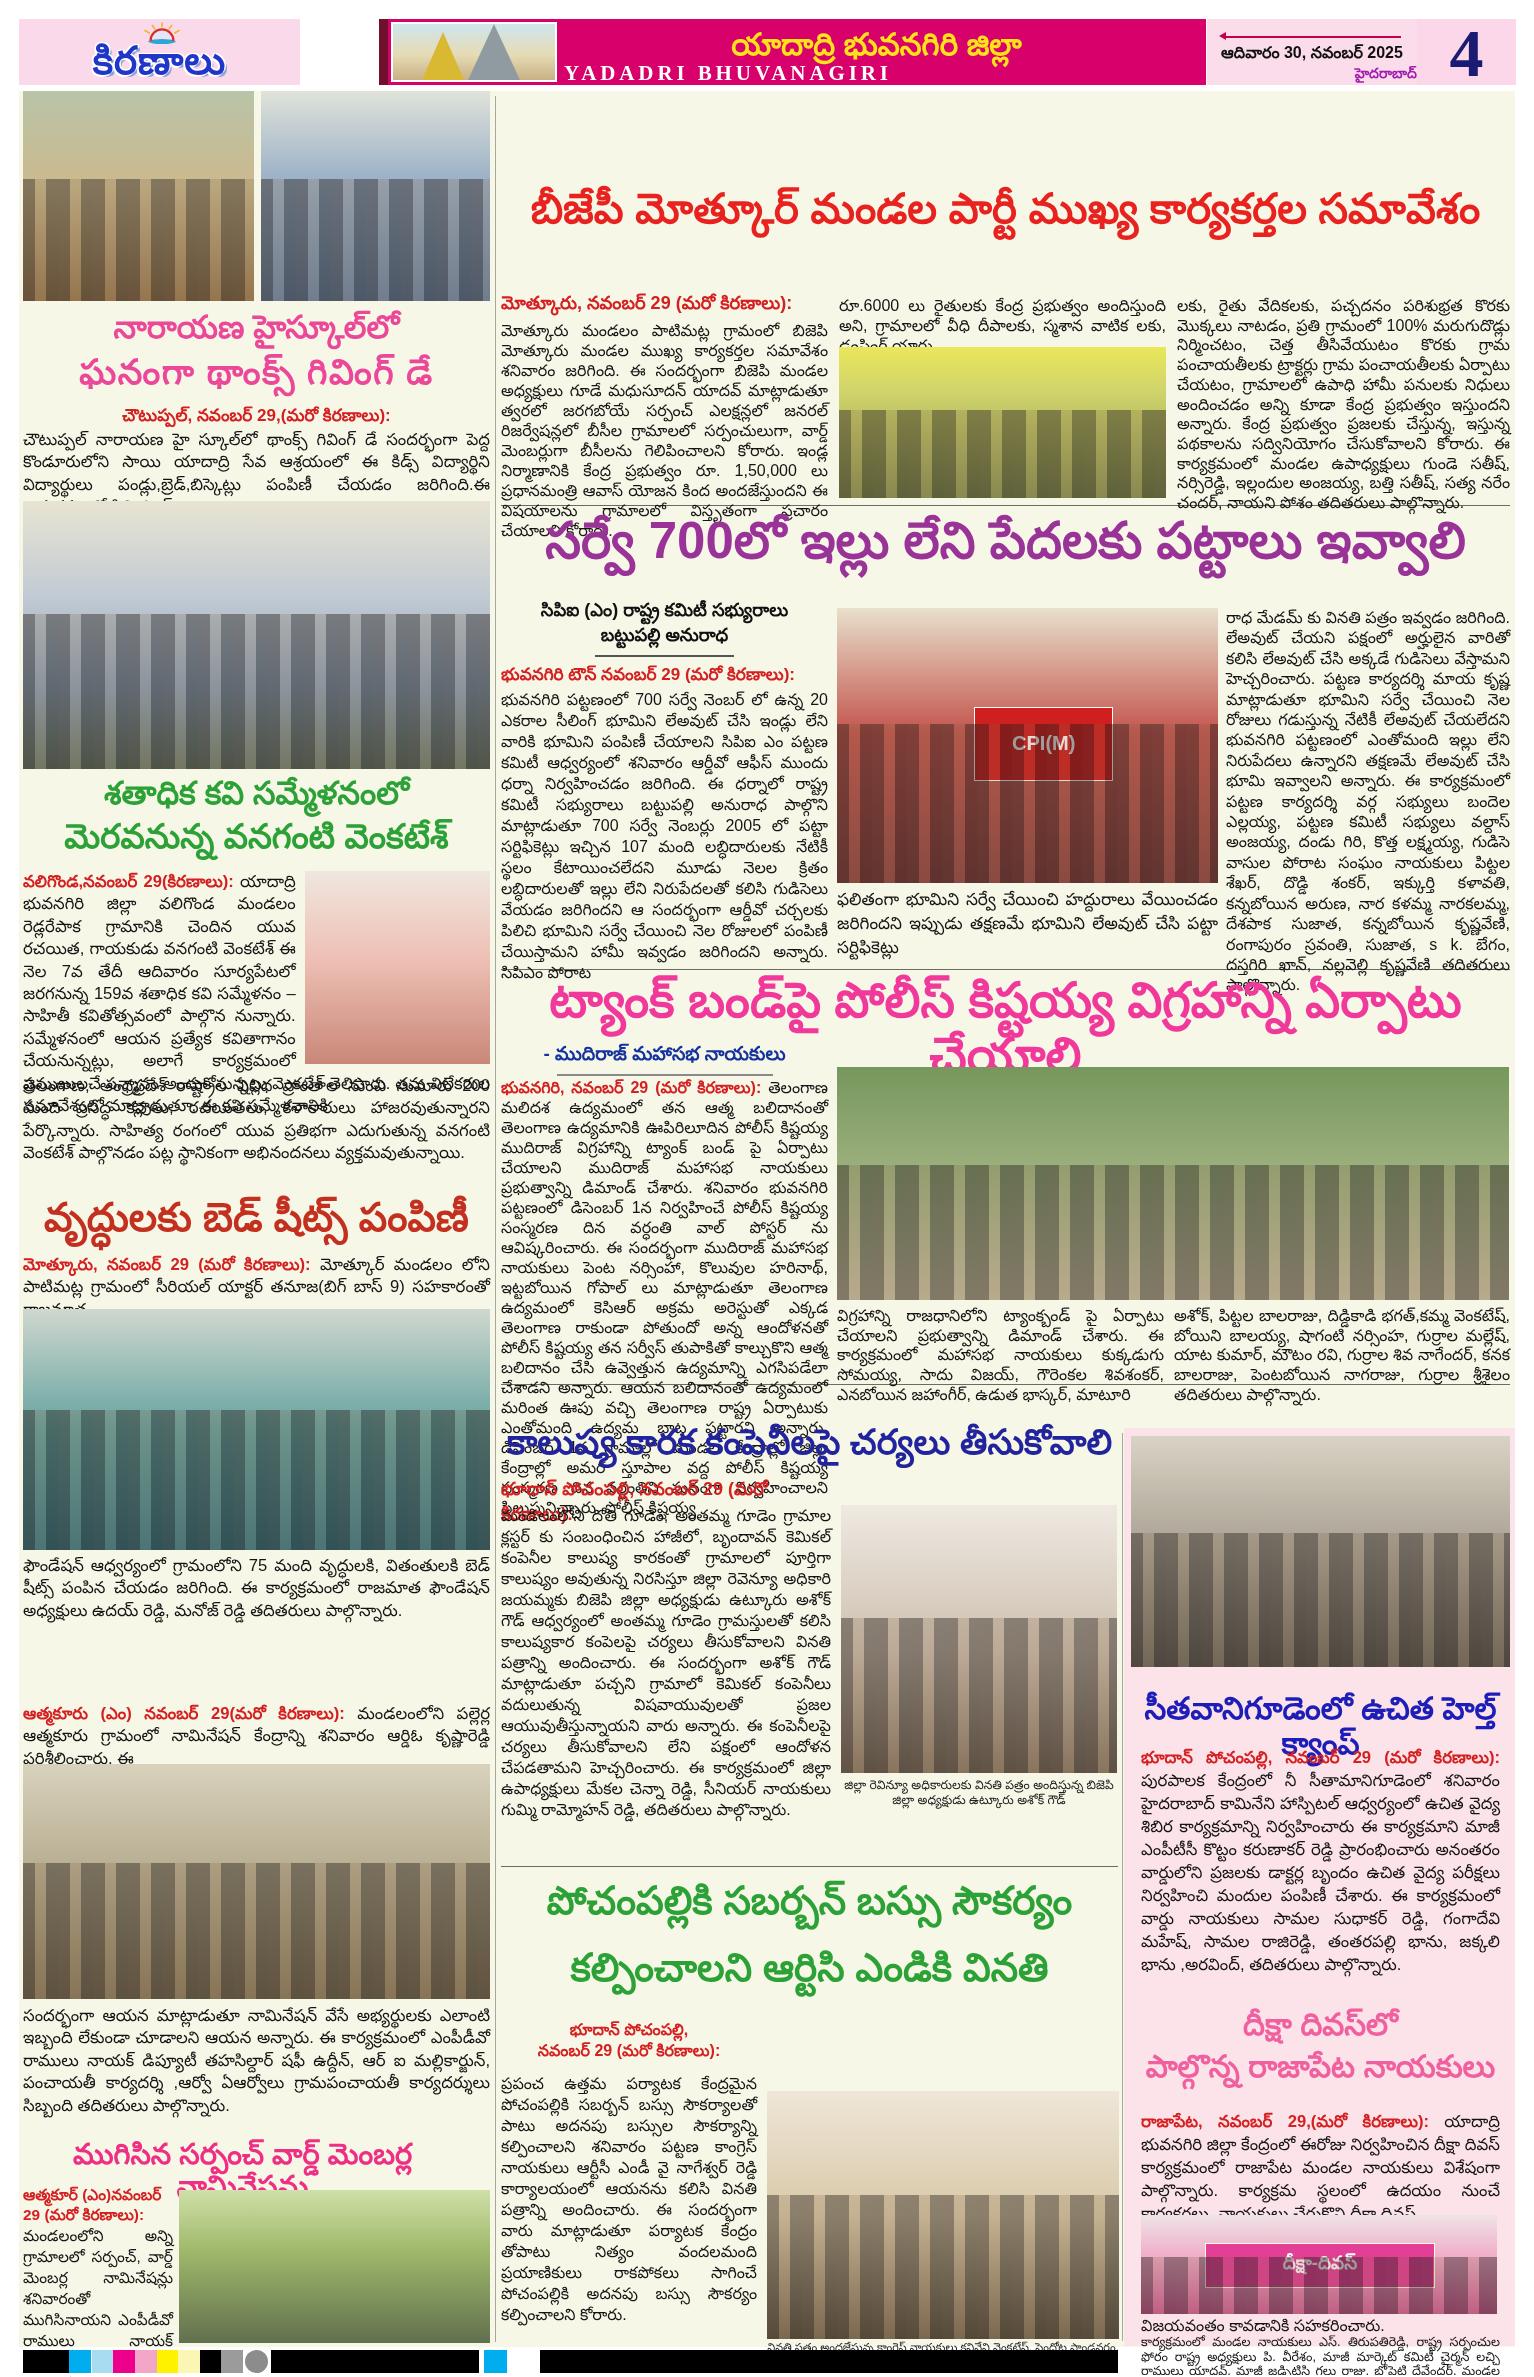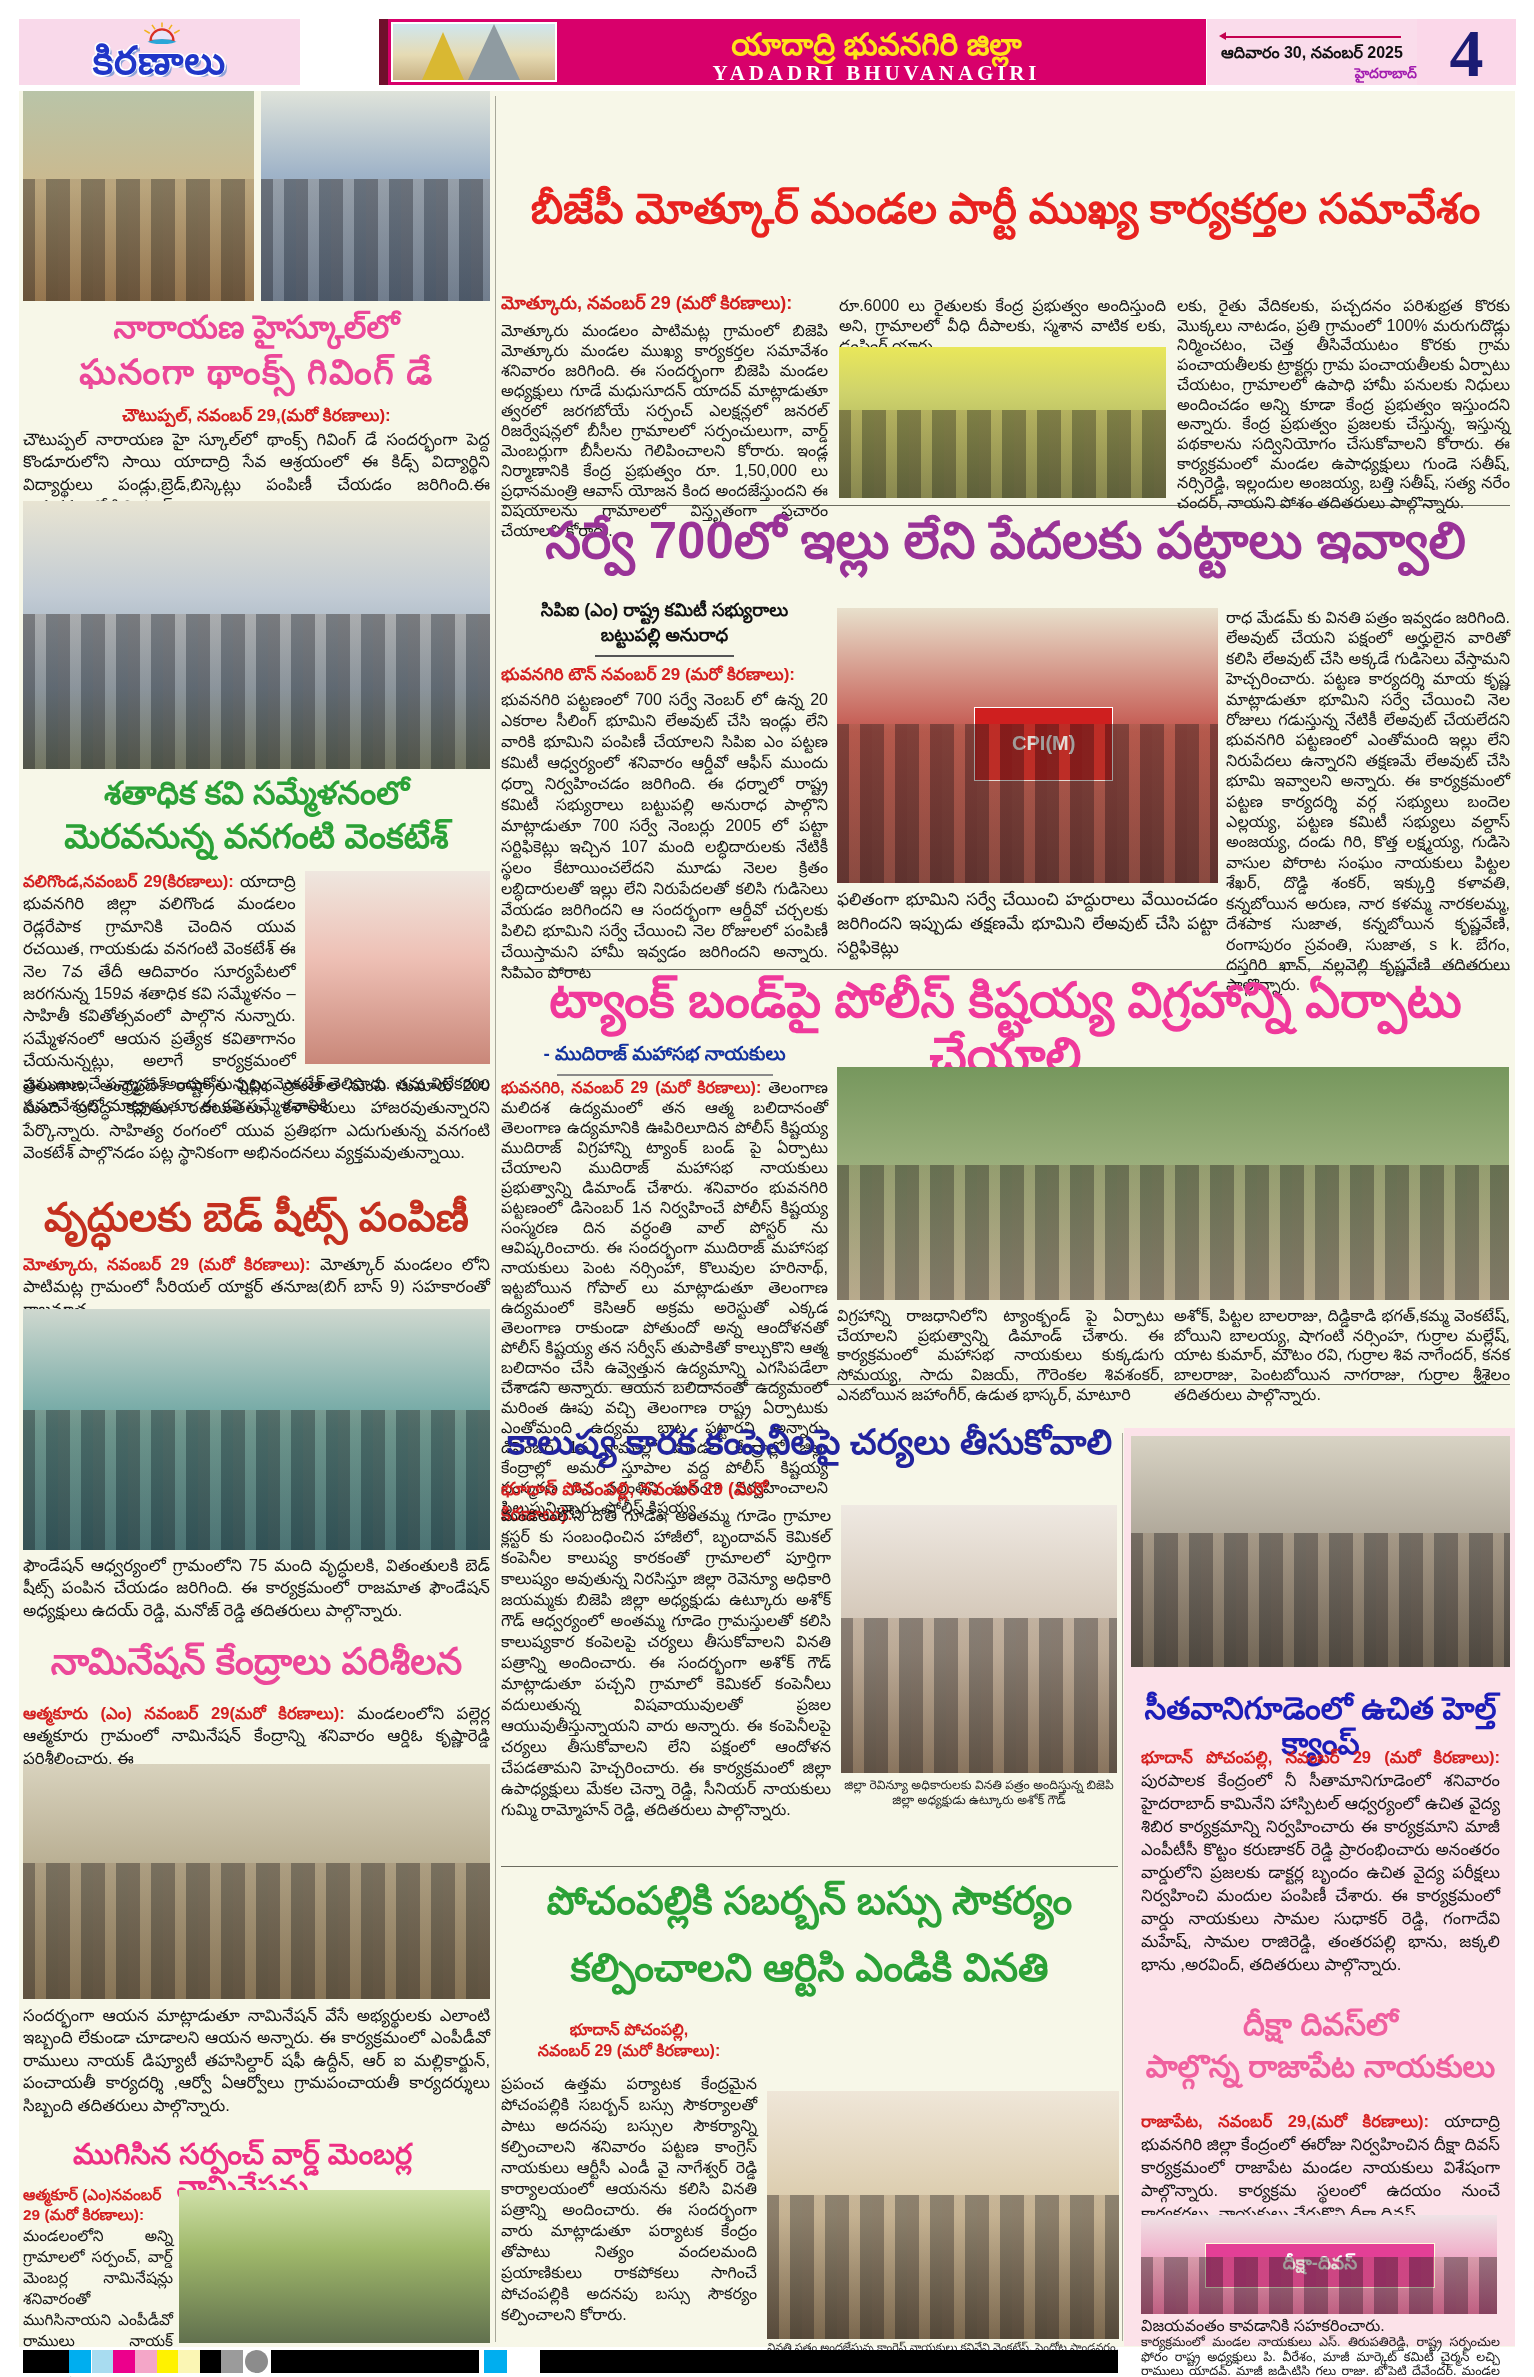--- a/index.html
+++ b/index.html
@@ -14,21 +14,21 @@
     text-shadow:-1.5px -1.5px 0 #fff,1.5px -1.5px 0 #fff,-1.5px 1.5px 0 #fff,2.3px 2.3px 0 #8fa3d8;}
   .magenta{left:379px;top:19px;width:827px;height:66px;background:#d8006b;}
   .magenta .darkstrip{left:0;top:0;width:9.3px;height:66px;background:#70102c;}
   .temple{left:12.3px;top:3.1px;width:166px;height:60px;border:2.3px solid #fff;box-sizing:border-box;
     background:linear-gradient(180deg,#cfe6ee 0%,#e6dbb4 55%,#c8b184 100%);overflow:hidden;}
   .temple::before{content:"";position:absolute;left:18%;bottom:0;border-left:21.6px solid transparent;
     border-right:21.6px solid transparent;border-bottom:48px solid #d9b832;}
   .temple::after{content:"";position:absolute;left:46%;bottom:0;border-left:26px solid transparent;
     border-right:26px solid transparent;border-bottom:56px solid #8f9ba1;}
   .dist-te{left:185px;top:7.7px;width:625px;text-align:center;font-size:31px;font-weight:bold;color:#ffe21a;}
-  .dist-en{left:185px;top:42px;width:625px;text-align:center;font-size:21px;font-weight:bold;color:#ffffff;
+  .dist-en{left:185px;top:42px;width:625px;font-size:21px;font-weight:bold;color:#ffffff;
     font-family:"Liberation Serif",serif;letter-spacing:3.9px;}
   .datebox{left:1207px;top:19px;width:210px;height:66px;background:#fadceb;}
   .redline{left:15.4px;top:17px;width:179px;height:1.5px;background:#c4004f;}
   .redline::before{content:"";position:absolute;left:-3.1px;top:-3.9px;border-top:4.6px solid transparent;
     border-bottom:4.6px solid transparent;border-right:7px solid #c4004f;}
   .date-te{left:0;top:25px;width:210px;text-align:center;font-size:16px;font-weight:bold;color:#101010;}
   .city-te{left:0;top:46px;width:210px;text-align:right;font-size:14px;font-weight:bold;color:#a21caf;}
   .pagebox{left:1417px;top:19px;width:99px;height:66px;background:#fbd7e9;}
   .pagenum{left:0;top:-4.6px;width:99px;text-align:center;font-size:68px;font-weight:bold;color:#1b1b74;
     font-family:"Liberation Serif",serif;}
@@ -140,21 +140,20 @@
   <div class="abs body" style="left:23px;top:1075px;width:467px;height:116px;">తెలంగాణ, ఆంధ్రప్రదేశ్ రాష్ట్రాల వివిధ ప్రాంతాల నుంచి సుమారు 200 మంది ప్రసిద్ధ కవులు, రచయితలు, కళాకారులు హాజరవుతున్నారని పేర్కొన్నారు. సాహిత్య రంగంలో యువ ప్రతిభగా ఎదుగుతున్న వనగంటి వెంకటేశ్ పాల్గొనడం పట్ల స్థానికంగా అభినందనలు వ్యక్తమవుతున్నాయి.</div>
 
   <div class="abs hl c-darkred" style="left:23px;top:1195px;width:467px;font-size:40px;">వృద్ధులకు బెడ్ షీట్స్ పంపిణీ</div>
   <div class="abs body" style="left:23px;top:1254px;width:467px;height:49px;">
     <p><span class="byline">మోత్కూరు, నవంబర్ 29 (మరో కిరణాలు):</span>
        <span>మోత్కూర్ మండలం లోని పాటిమట్ల గ్రామంలో సీరియల్ యాక్టర్ తనూజ(బిగ్ బాస్ 9) సహకారంతో  రాజమాత</span></p>
   </div>
   <div class="abs photo crowd ph-women" style="left:23px;top:1309px;width:467px;height:241px;"></div>
   <div class="abs body" style="left:23px;top:1555px;width:467px;height:74px;">ఫౌండేషన్ ఆధ్వర్యంలో గ్రామంలోని 75 మంది  వృద్ధులకి, వితంతులకి బెడ్ షీట్స్ పంపిన చేయడం జరిగింది. ఈ కార్యక్రమంలో రాజమాత ఫౌండేషన్ అధ్యక్షులు ఉదయ్ రెడ్డి, మనోజ్ రెడ్డి తదితరులు పాల్గొన్నారు.</div>
 
-  <div class="abs hl c-navy" style="left:23px;top:1641px;width:467px;font-size:37px;">నామినేషన్ కేంద్రాలు పరిశీలన</div>
   <div class="abs body" style="left:23px;top:1703px;width:467px;height:56px;">
     <p><span class="byline">ఆత్మకూరు (ఎం) నవంబర్ 29(మరో కిరణాలు):</span>
        <span>మండలంలోని పల్లెర్ల ఆత్మకూరు గ్రామంలో నామినేషన్ కేంద్రాన్ని శనివారం ఆర్డిఓ కృష్ణారెడ్డి పరిశీలించారు. ఈ</span></p>
   </div>
   <div class="abs photo crowd ph-officials" style="left:23px;top:1764px;width:467px;height:235px;"></div>
   <div class="abs body" style="left:23px;top:2005px;width:467px;height:122px;">సందర్భంగా ఆయన మాట్లాడుతూ నామినేషన్ వేసే అభ్యర్థులకు ఎలాంటి ఇబ్బంది లేకుండా చూడాలని ఆయన అన్నారు. ఈ కార్యక్రమంలో ఎంపీడీవో రాములు నాయక్ డిప్యూటీ తహసిల్దార్ షఫీ ఉద్దీన్, ఆర్ ఐ మల్లికార్జున్,  పంచాయతీ కార్యదర్శి ,ఆర్వో ఏఆర్వోలు గ్రామపంచాయతీ కార్యదర్శులు సిబ్బంది తదితరులు పాల్గొన్నారు.</div>
 
   <div class="abs hl c-magenta" style="left:9px;top:2138px;width:467px;font-size:29px;">ముగిసిన సర్పంచ్ వార్డ్ మెంబర్ల నామినేషన్లు</div>
   <div class="abs" style="left:23px;top:2185px;width:150px;height:158px;">
     <div class="byline" style="font-size:15.4px;line-height:20px;">ఆత్మకూర్ (ఎం)నవంబర్</div>

